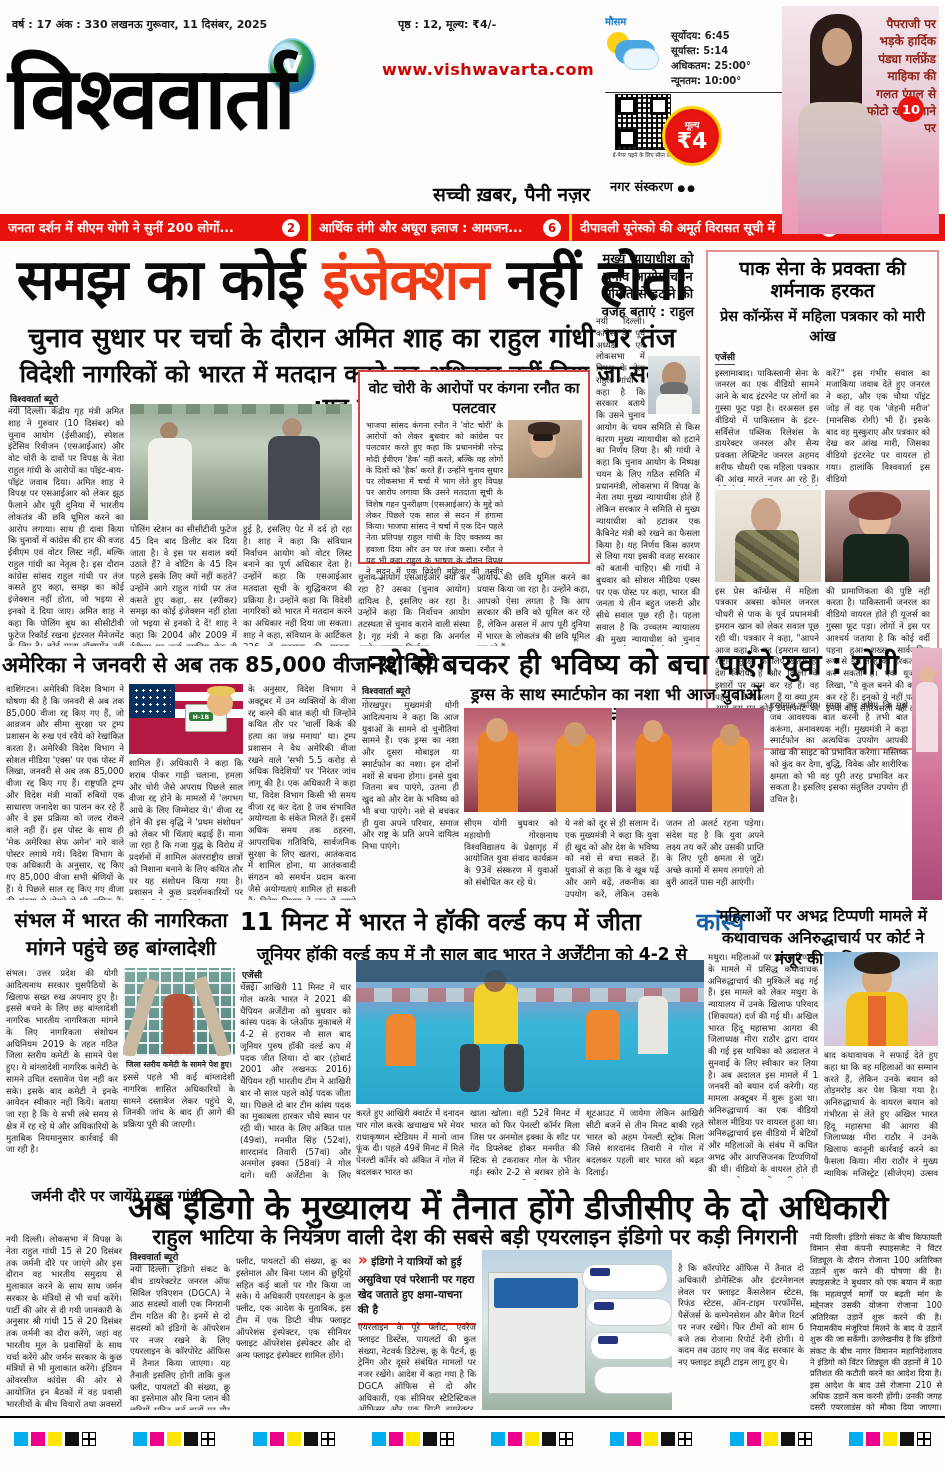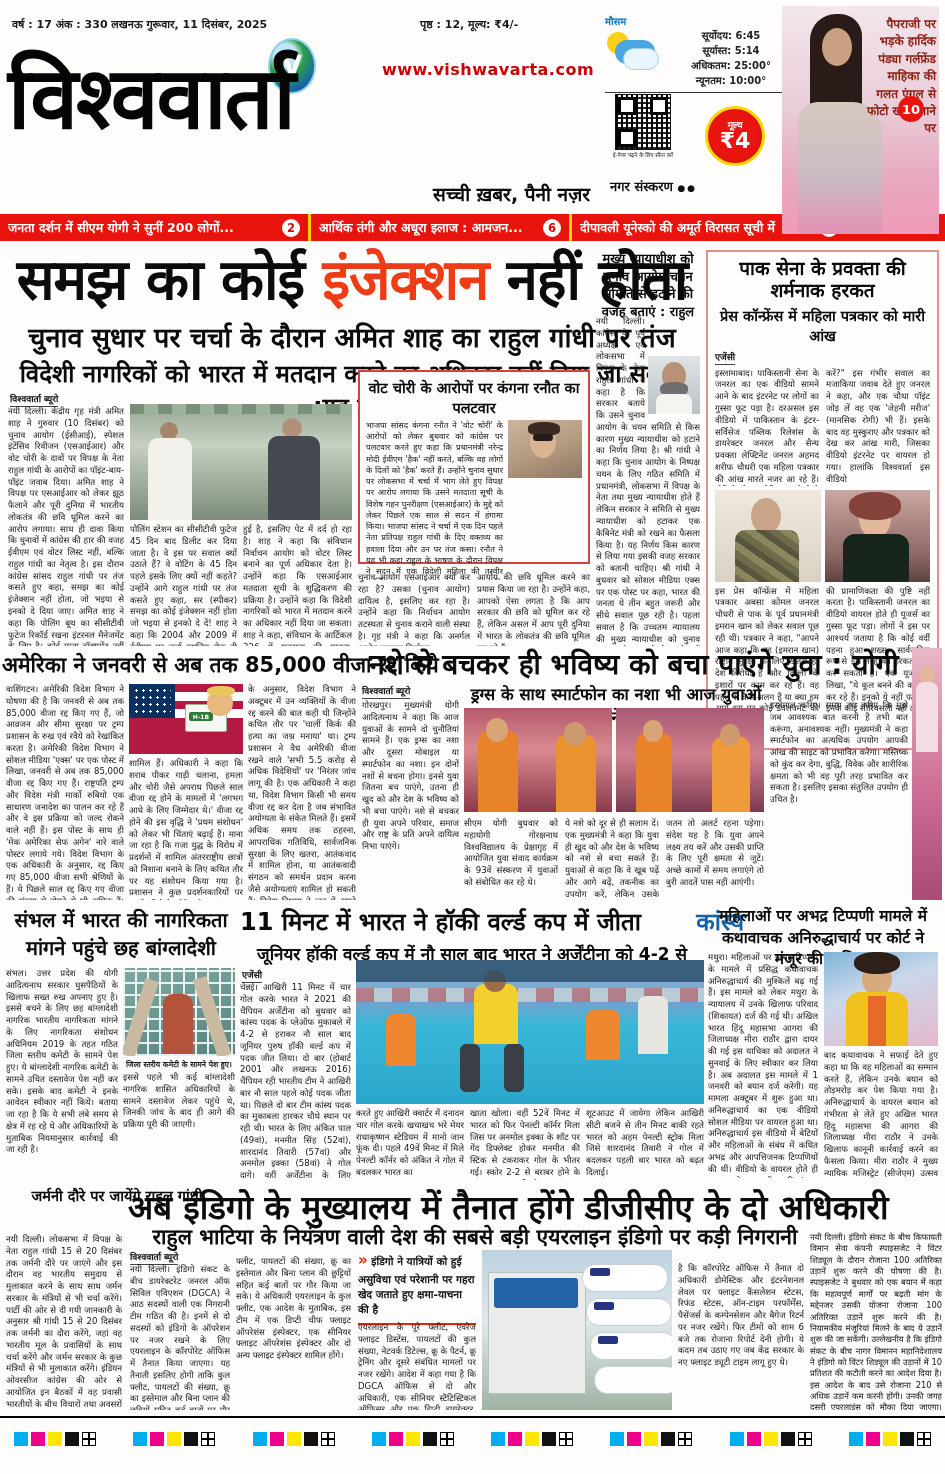--- a/index.html
+++ b/index.html
@@ -12,21 +12,21 @@
   .ph{position:absolute;overflow:hidden;}
   
   .issue-line{font-size:11px;font-weight:bold;color:#1a1a1a;}
   .masthead{font-weight:bold;color:#050505;font-size:86px;line-height:1.6;white-space:nowrap;letter-spacing:-2px;}
   .website{font-size:16px;font-weight:bold;color:#c80404;letter-spacing:.5px;}
   .tagline{font-size:19px;font-weight:bold;color:#0a0a0a;text-align:right;}
   .logo{width:44px;height:52px;border-radius:50%;background:radial-gradient(circle at 35% 30%,#bfe6f7 0 25%,#2e9e49 40%,#1565a8 75%);
         display:flex;align-items:center;justify-content:center;color:#fff;font-weight:bold;font-size:26px;border:2px solid #8fd0ef;}
   .wbox{font-size:10px;}
   .wtitle{color:#1479c6;font-weight:bold;font-size:10px;}
-  .wrow{display:flex;justify-content:center;font-weight:bold;font-size:10px;color:#222;line-height:1.5;}
+  .wrow{display:flex;justify-content:flex-start;font-weight:bold;font-size:10px;color:#222;line-height:1.5;}
   .wicon{position:relative;width:58px;height:46px;}
   .wicon .sun{position:absolute;left:2px;top:4px;width:22px;height:22px;border-radius:50%;background:#fcd116;}
   .wicon .c1{position:absolute;left:10px;top:12px;width:40px;height:24px;border-radius:14px;background:#4aa7e0;}
   .wicon .c2{position:absolute;left:18px;top:20px;width:34px;height:20px;border-radius:12px;background:#eaf6fd;border:1px solid #9fd3ef;}
   .qr{width:54px;height:54px;border:1px solid #111;background:
       repeating-linear-gradient(0deg,rgba(0,0,0,.85) 0 2px,transparent 2px 5px),
       repeating-linear-gradient(90deg,#000 0 2px,#fff 2px 5px);position:relative;}
   .qr i{position:absolute;width:12px;height:12px;border:3px solid #000;background:#fff;}
   .qr i.a{left:2px;top:2px;} .qr i.b{right:2px;top:2px;} .qr i.c{left:2px;bottom:2px;}
   .qr-cap{font-size:5.6px;text-align:center;color:#222;line-height:1.3;}
@@ -63,21 +63,21 @@
   .csq{width:14px;height:14px;display:inline-block;}
   .reg{background:linear-gradient(#000 0 0) center/100% 2px no-repeat,
        linear-gradient(#000 0 0) center/2px 100% no-repeat,#fff;border:1.5px solid #000;box-sizing:border-box;}
 </style>
 </head>
 <body>
 
 <div class="page">
 
   <div class="abs issue-line" style="left:12px;top:16px;width:400px;">वर्ष : 17 अंक : 330  लखनऊ  गुरूवार, 11 दिसंबर, 2025</div>
-  <div class="abs issue-line" style="left:420px;top:16px;width:180px;">पृष्ठ : 12, मूल्य: ₹4/-</div>
+  <div class="abs issue-line" style="left:398px;top:16px;width:180px;">पृष्ठ : 12, मूल्य: ₹4/-</div>
 
   <div class="abs logo" style="left:268px;top:38px;">
     <span>V</span>
   </div>
   <div class="abs website" style="left:382px;top:60px;">www.vishwavarta.com</div>
   <div class="abs masthead" style="left:8px;top:30px;width:585px;">विश्ववार्ता</div>
   <div class="abs tagline" style="left:392px;top:181px;width:198px;">सच्ची ख़बर, पैनी नज़र</div>
 
   <div class="abs wbox" style="left:605px;top:14px;width:186px;">
     <div class="wtitle">मौसम</div>
@@ -108,21 +108,21 @@
     </div>
     <div style="border-bottom:1.5px solid #333;margin-top:4px;"></div>
   </div>
 
   <div class="abs qr" style="left:615px;top:94px;">
       <i class="a"></i>
       <i class="b"></i>
       <i class="c"></i>
     </div>
   <div class="abs qr-cap" style="left:600px;top:152px;width:86px;">ई-पेपर पढ़ने के लिए स्कैन करें</div>
-  <div class="abs price" style="left:705px;top:106px;">
+  <div class="abs price" style="left:662px;top:106px;">
     <span class="pl">मूल्य</span>
     <span class="pv">₹4</span>
   </div>
   <div class="abs edition" style="left:610px;top:177px;">
     <span>नगर संस्करण</span>
     <s>●●</s>
   </div>
 
   <div class="ph" style="left:782px;top:6px;width:157px;height:228px;background:linear-gradient(180deg,#f3e6ec 0%,#e9cdd9 45%,#e7a9c0 75%,#f09ab8 100%);z-index:5;">
     <div style="position:absolute;left:28px;top:8px;width:52px;height:110px;border-radius:26px 22px 14px 14px;background:#2a1a18;"></div>

